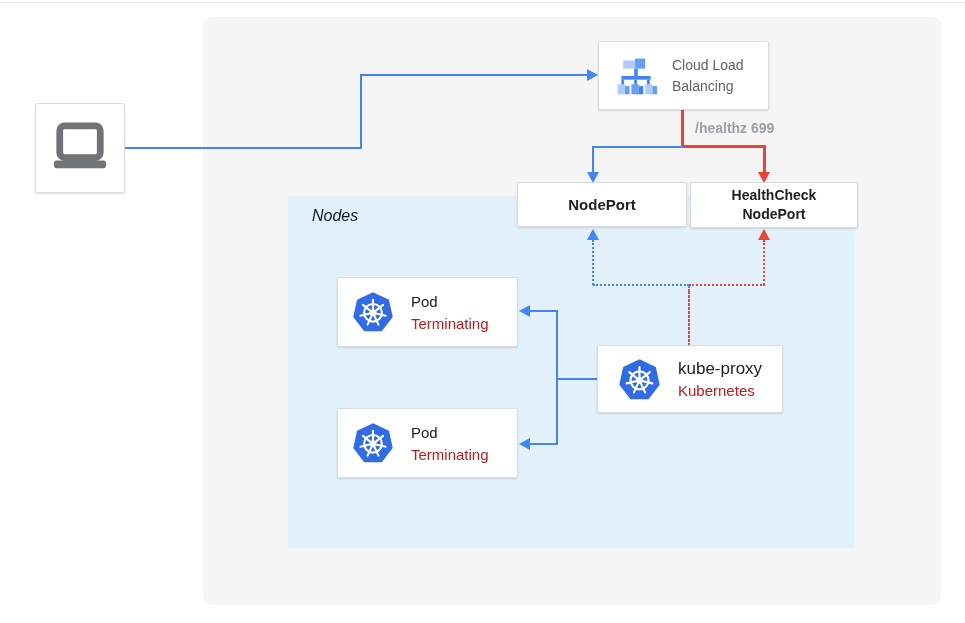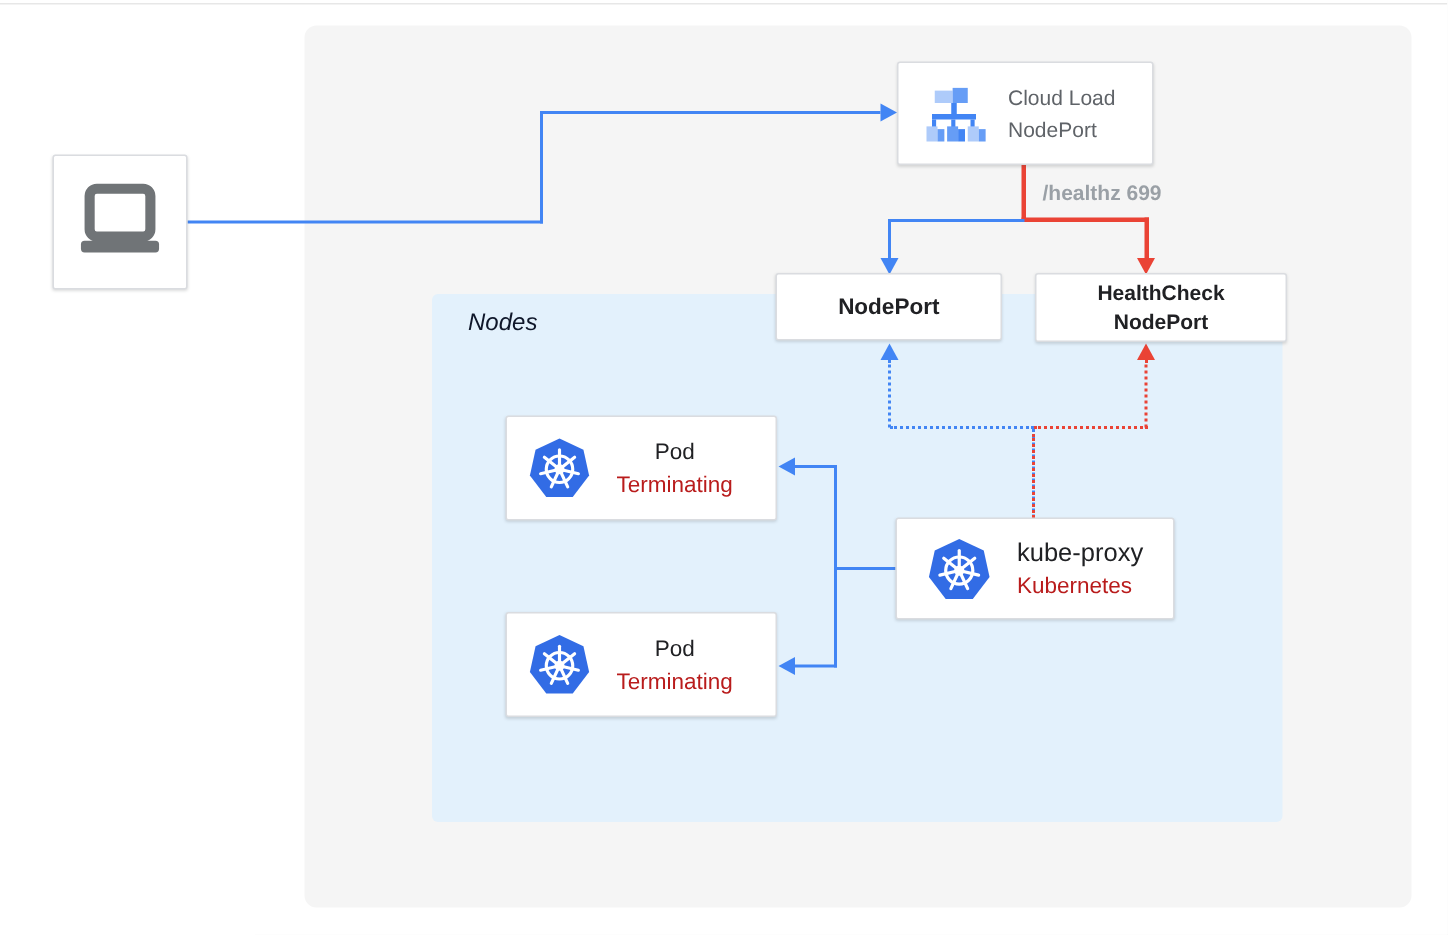--- a/index.html
+++ b/index.html
@@ -13,28 +13,28 @@
   .nodes-panel { position:absolute; left:288px; top:196px; width:567px; height:352px;
                  background:#e3f1fc; border-radius:4px; }
   .nodes-label { position:absolute; left:312px; top:207px; font-size:16px; color:#0f172a;font-style:italic; }
 
   .card { position:absolute; background:#fff; border:1px solid #dadce0; border-radius:2px;
           box-shadow:0 1px 2px rgba(60,64,67,.18); display:flex; align-items:center; }
   .client-card { left:35px; top:103px; width:90px; height:90px; justify-content:center; }
   .clb-card { left:598px; top:41px; width:171px; height:69px; padding-left:14px; }
   .clb-label { margin-left:13px; font-size:14px; line-height:21px; color:#5f6368; max-width:88px; }
   .port-card { justify-content:center; text-align:center; font-weight:bold; color:#202124; }
-  .nodeport-card { left:517px; top:182px; width:151px; height:45px; font-size:15px; }
+  .nodeport-card { left:517px; top:182px; width:170px; height:45px; font-size:15px; }
   .hcnp-card { left:690px; top:182px; width:168px; height:46px; font-size:14px; line-height:19px; }
   .hcnp-card .wrap { max-width:104px; }
   .pod-card { left:337px; width:181px; height:70px; padding-left:14px; }
   .pod1 { top:277px; } .pod2 { top:408px; }
   .kp-card { left:597px; top:345px; width:186px; height:68px; padding-left:20px; }
   .card .txt { margin-left:17px; }
-  .title-line { font-size:15px; color:#202124; line-height:22px;text-align:center; }
+  .title-line { font-size:15px; color:#202124; line-height:22px; }
   .sub-line { font-size:15px; color:#b91c1c; line-height:21px; }
   .kp-title { font-size:17px; }
 
   .hline { position:absolute; height:2px; }
   .vline { position:absolute; width:2px; }
   .hline3 { position:absolute; height:3px; }
   .vline3 { position:absolute; width:3px; }
   .blue { background:#4285f4; }
   .red { background:#ea4335; }
 
@@ -115,21 +115,21 @@
         <rect x="22" y="28" width="3" height="6" fill="#4285f4"></rect>
         <rect x="36" y="28" width="3" height="6" fill="#4285f4"></rect>
         <rect x="4" y="33" width="8" height="11" fill="#aecbfa"></rect>
         <rect x="12" y="35" width="5" height="9" fill="#669df6"></rect>
         <rect x="19" y="33" width="8" height="11" fill="#669df6"></rect>
         <rect x="27" y="35" width="5" height="9" fill="#4285f4"></rect>
         <rect x="34" y="33" width="8" height="11" fill="#aecbfa"></rect>
         <rect x="42" y="35" width="5" height="9" fill="#669df6"></rect>
       </svg>
     </span>
-    <span class="clb-label">Cloud Load NodePort</span>
+    <span class="clb-label">Cloud Load Balancing</span>
   </div>
 
   <div class="card port-card nodeport-card">
     <span>NodePort</span>
   </div>
 
   <div class="card port-card hcnp-card">
     <span class="wrap">HealthCheck NodePort</span>
   </div>
 

